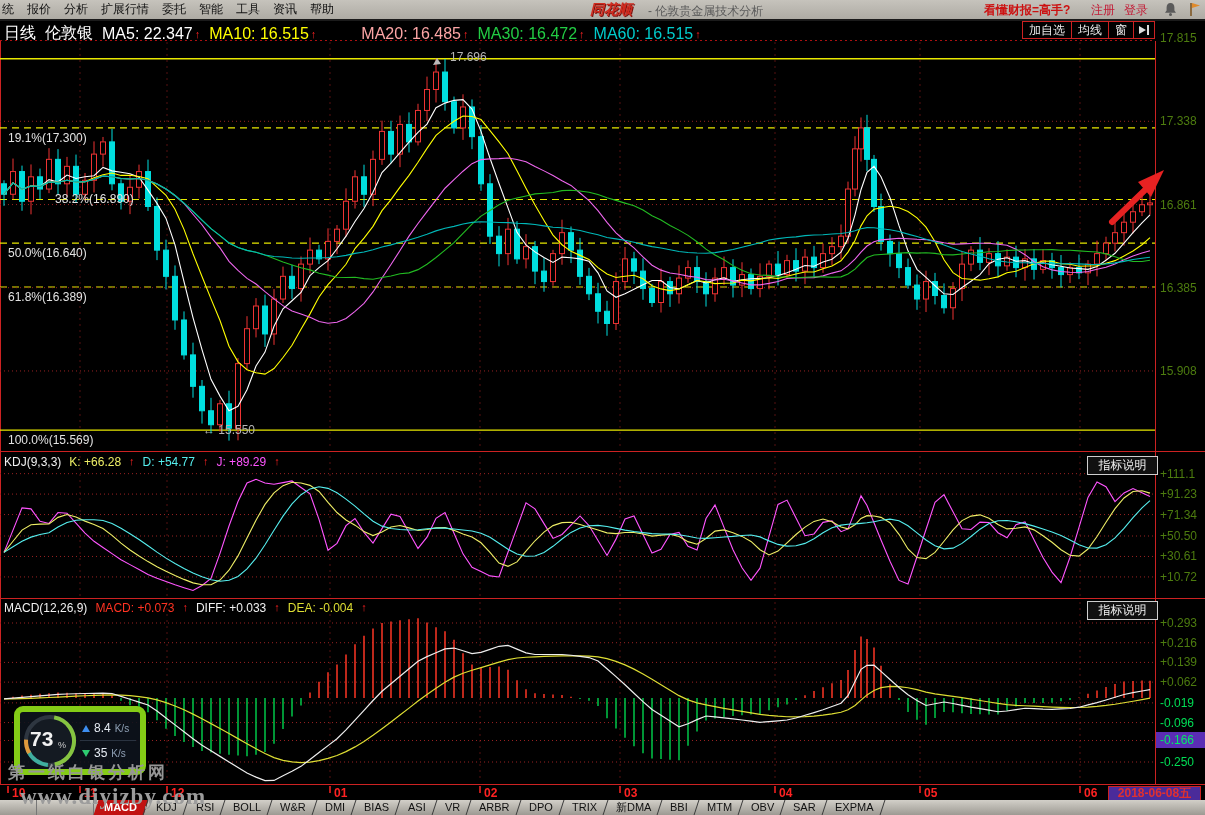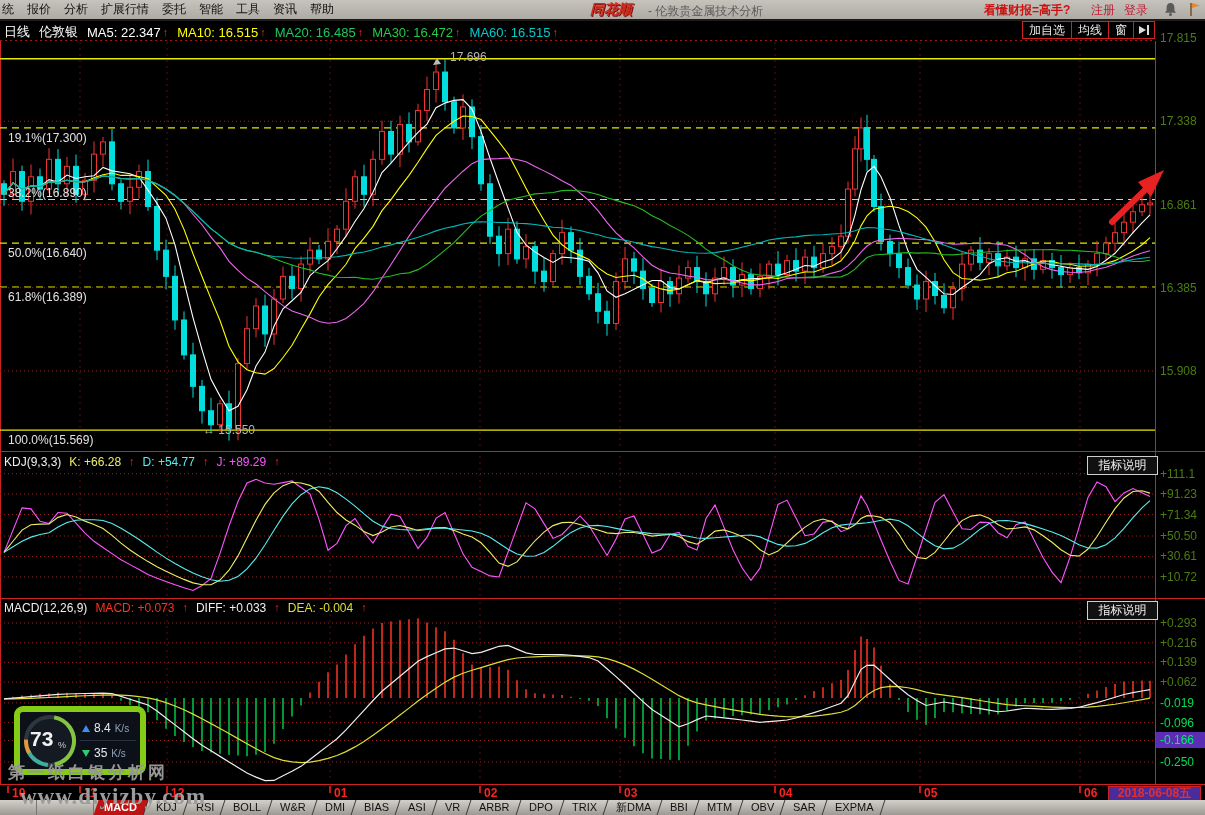--- a/index.html
+++ b/index.html
@@ -12,21 +12,21 @@
   .menu-item{font-size:12px;color:#111;padding:0 13px 0 0;cursor:default;white-space:nowrap;}
   #title-logo{position:absolute;left:590px;top:1px;font-size:14px;font-weight:bold;font-style:italic;
     color:#d12a1e;text-shadow:1px 1px 0 #7a1410;}
   #title-suffix{position:absolute;left:648px;top:3px;font-size:12px;color:#5a5a5a;}
   #promo-link{position:absolute;left:984px;top:2px;font-size:12px;font-weight:bold;color:#c11;}
   #register-link{position:absolute;left:1091px;top:2px;font-size:12px;color:#c2203a;}
   #login-link{position:absolute;left:1124px;top:2px;font-size:12px;color:#c2203a;}
   .mb-icon{position:absolute;top:2px;}
   
   #toolbar{position:absolute;left:0;top:21px;width:1205px;height:19px;background:#000;}
-  #toolbar .t{font-size:13px;white-space:nowrap;}
+  #toolbar .t{font-size:16px;white-space:nowrap;}
   #legend-row{position:absolute;left:4px;top:2px;display:flex;gap:9px;align-items:center;}
   .arrow-up{color:#f22;font-size:11px;}
   #tb-buttons{position:absolute;right:50px;top:0;display:flex;height:18px;}
   .tb-btn{border:1px solid #c22;color:#eee;font-size:12px;line-height:16px;padding:0 6px;
     margin-left:-1px;white-space:nowrap;cursor:default;}
   .collapse-icon{display:inline-flex;align-items:center;border:1px solid #c22;margin-left:-1px;padding:0 5px;}
   .collapse-icon .tri{width:0;height:0;border-left:7px solid #ddd;border-top:4px solid transparent;border-bottom:4px solid transparent;}
   .collapse-icon .bar{width:2px;height:10px;background:#ddd;margin-left:1px;}
   
   .fib-label{position:absolute;left:8px;color:#e2e2e2;font-size:12px;z-index:3;white-space:nowrap;}
@@ -568,41 +568,41 @@
   </div>
 
   <div id="toolbar">
     <div id="legend-row">
       <span class="t" style="color:#fff">日线</span>
       <span class="t" style="color:#fff">伦敦银</span>
     <span class="t" style="color: rgb(255, 255, 255);">MA5: 22.347</span>
         <span class="arrow-up" style="margin-left: -7px;">↑</span>
         <span class="t" style="color: rgb(255, 255, 0);">MA10: 16.515</span>
         <span class="arrow-up" style="margin-left: -7px;">↑</span>
-        <span class="t" style="color: #22c55e;">MA20: 16.485</span>
+        <span class="t" style="color: #fca5a5; margin-left: 36px;">MA20: 16.485</span>
         <span class="arrow-up" style="margin-left: -7px;">↑</span>
         <span class="t" style="color: rgb(34, 204, 68);">MA30: 16.472</span>
         <span class="arrow-up" style="margin-left: -7px;">↑</span>
         <span class="t" style="color: rgb(0, 204, 204);">MA60: 16.515</span>
         <span class="arrow-up" style="margin-left: -7px;">↑</span>
       </div>
     <div id="tb-buttons">
         <span class="tb-btn">加自选</span>
         <span class="tb-btn">均线</span>
         <span class="tb-btn">窗</span>
         <span class="collapse-icon">
           <i class="tri"></i>
           <i class="bar"></i>
         </span>
       </div>
   </div>
 
   <div id="fib-labels">
       <div class="fib-label" style="top: 130.919px;">19.1%(17.300)</div>
-      <div class="fib-label" style="top: 186px;">38.2%(16.890)</div>
+      <div class="fib-label" style="top: 192px; margin-left: 47px;">38.2%(16.890)</div>
       <div class="fib-label" style="top: 246.155px;">50.0%(16.640)</div>
       <div class="fib-label" style="top: 289.98px;">61.8%(16.389)</div>
       <div class="fib-label" style="top: 433.152px;">100.0%(15.569)</div>
     </div>
   <div class="gray-note" style="left:450px;top:50px">17.696</div>
   <div class="gray-note" style="left:203px;top:423px">← 15.550</div>
   <div id="main-axis">
       <div class="ax" style="top: 31px;">17.815</div>
       <div class="ax" style="top: 114.284px;">17.338</div>
       <div class="ax" style="top: 197.568px;">16.861</div>

